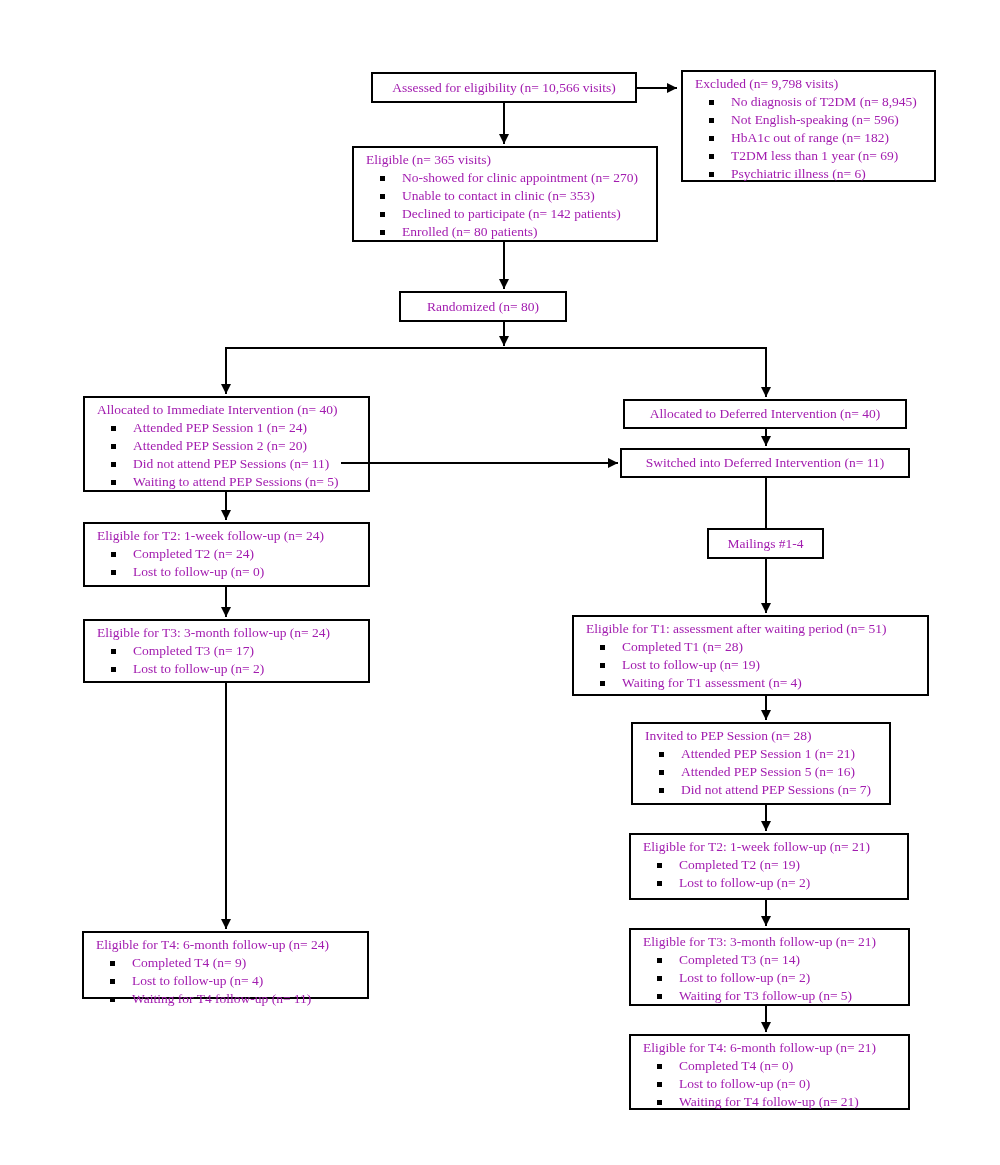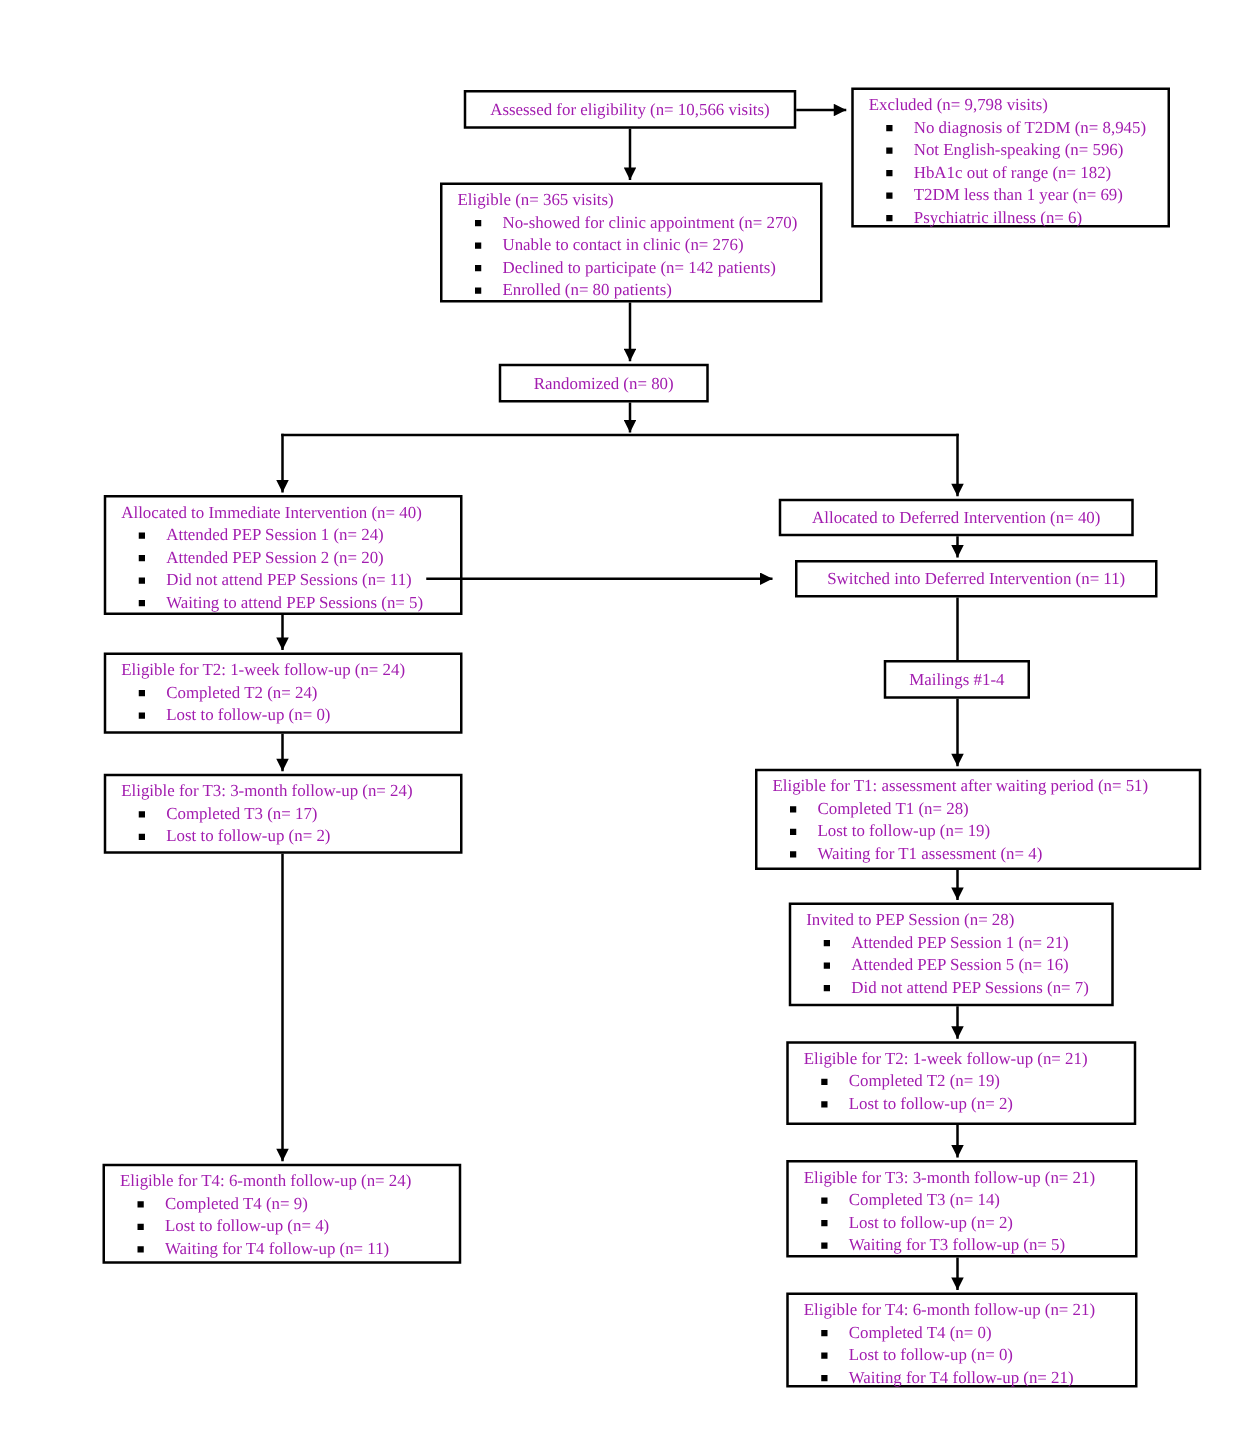--- a/index.html
+++ b/index.html
@@ -31,26 +31,26 @@
   .indent-lg li{padding-left:62px;}
   .indent-lg li::before{left:40px;}
 
   
   #b-assessed   {left:371px;top:72px; width:266px;height:31px;}
   #b-excluded   {left:681px;top:70px; width:255px;height:112px;}
   #b-eligible   {left:352px;top:146px;width:306px;height:96px;}
   #b-randomized {left:399px;top:291px;width:168px;height:31px;}
   #b-alloc-imm  {left:83px; top:396px;width:287px;height:96px;}
   #b-alloc-def  {left:623px;top:399px;width:284px;height:30px;}
-  #b-switched   {left:636px;top:448px;width:290px;height:30px;font-family:Liberation Serif, serif;}
+  #b-switched   {left:620px;top:448px;width:290px;height:30px;font-family:Liberation Serif, serif;}
   #b-left-t2    {left:83px; top:522px;width:287px;height:65px;}
   #b-left-t3    {left:83px; top:619px;width:287px;height:64px;}
-  #b-left-t4    {left:82px; top:931px;width:287px;height:80px;}
+  #b-left-t4    {left:82px; top:931px;width:287px;height:68px;}
   #b-mailings   {left:707px;top:528px;width:117px;height:31px;}
-  #b-right-t1   {left:572px;top:615px;width:357px;height:81px;margin-left:32px;}
+  #b-right-t1   {left:572px;top:615px;width:357px;height:81px;}
   #b-invited    {left:631px;top:722px;width:260px;height:83px;}
   #b-right-t2   {left:629px;top:833px;width:280px;height:67px;}
   #b-right-t3   {left:629px;top:928px;width:281px;height:78px;}
   #b-right-t4   {left:629px;top:1034px;width:281px;height:76px;}
 
   svg#connectors{
     position:absolute;left:0;top:0;width:1000px;height:1165px;
     pointer-events:none;z-index:5;
   }
   svg#connectors line{stroke:#000;stroke-width:2;}
@@ -72,21 +72,21 @@
       <li>HbA1c out of range (n= 182)</li>
       <li>T2DM less than 1 year (n= 69)</li>
       <li>Psychiatric illness (n= 6)</li>
     </ul>
   </div>
 
   <div class="box multiline" id="b-eligible">
     <div class="title">Eligible (n= 365 visits)</div>
     <ul class="items">
       <li>No-showed for clinic appointment (n= 270)</li>
-      <li>Unable to contact in clinic (n= 276)</li>
+      <li>Unable to contact in clinic (n= 353)</li>
       <li>Declined to participate (n= 142 patients)</li>
       <li>Enrolled (n= 80 patients)</li>
     </ul>
   </div>
 
   <div class="box centered" id="b-randomized">
     <div class="title">Randomized (n= 80)</div>
   </div>
 
   <div class="box multiline" id="b-alloc-imm">

